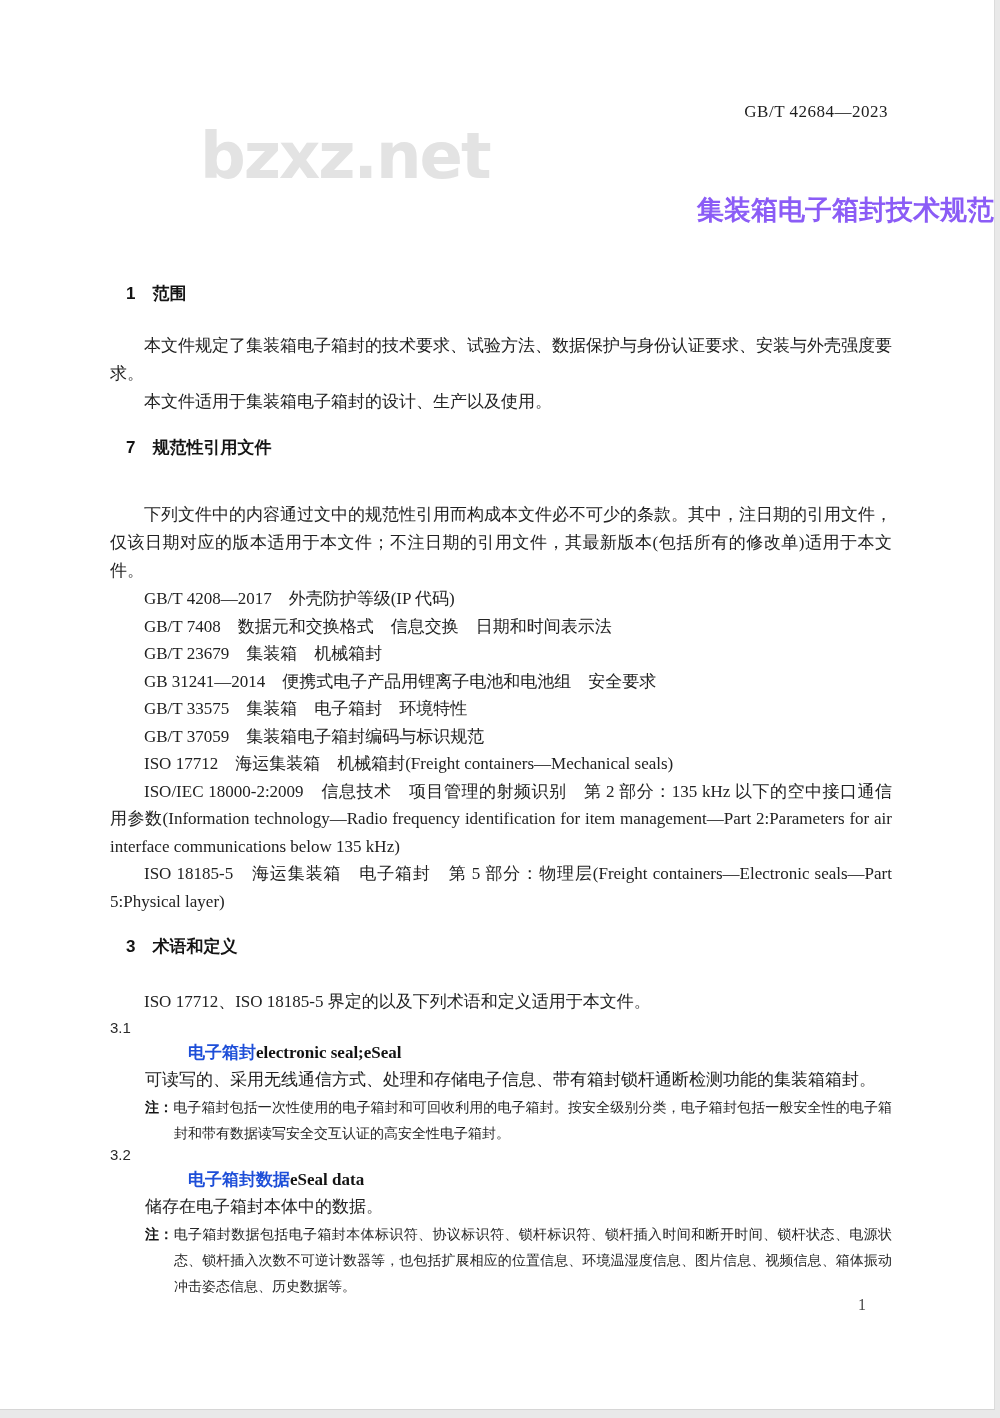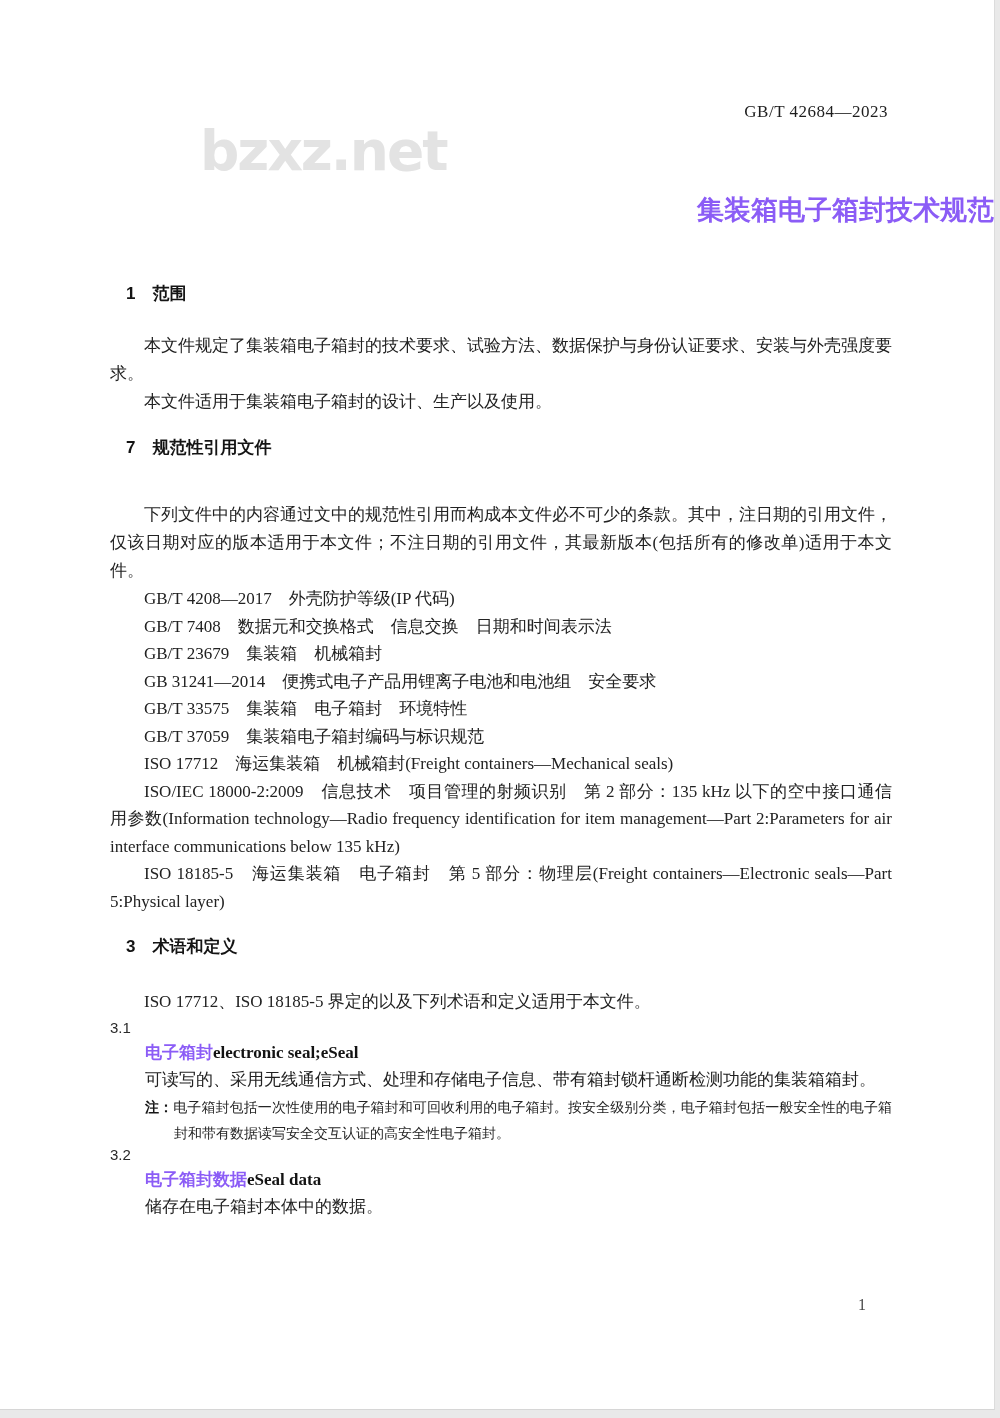--- a/index.html
+++ b/index.html
@@ -25,21 +25,21 @@
     letter-spacing: 0.5px;
     color: #1d1d1d;
     z-index: 2;
   }
   .watermark {
     position: absolute;
     top: 124px;
     left: 200px;
     font-family: "DejaVu Sans", sans-serif;
     font-weight: bold;
-    font-size: 55px;
+    font-size: 64px;
     line-height: 1;
     letter-spacing: -2px;
     color: #e3e3e3;
     z-index: 0;
     user-select: none;
     white-space: nowrap;
   }
   .doc-title {
     position: absolute;
     top: 193px;
@@ -92,21 +92,22 @@
     color: #2a2a2a;
   }
   .term-line {
     margin: 0 0 0 35px;
     font-size: 17px;
     line-height: 26px;
   }
   .term-cn {
     font-family: "Liberation Sans", "DejaVu Sans", sans-serif;
     font-weight: bold;
-    color: #8b5cf6;
+    color: #1d4ed8;
+    margin-left: 43px;
   }
   .term-en {
     font-family: "Liberation Serif", serif;
     font-weight: bold;
     color: #131313;
   }
   .definition {
     margin: 0 0 0 35px;
     font-size: 17px;
     line-height: 28px;
@@ -181,19 +182,22 @@
         <span class="note-label">注：</span><span>电子箱封包括一次性使用的电子箱封和可回收利用的电子箱封。按安全级别分类，电子箱封包括一般安全性的电子箱封和带有数据读写安全交互认证的高安全性电子箱封。</span>
       </p>
     </div>
 
     <div>
       <p class="subnum" style="margin-top:-4px">3.2</p>
       <p class="term-line">
         <span class="term-cn">电子箱封数据</span><span class="term-en">eSeal data</span>
       </p>
       <p class="definition">储存在电子箱封本体中的数据。</p>
+      <p class="note">
+        <span class="note-label">注：</span><span>电子箱封数据包括电子箱封本体标识符、协议标识符、锁杆标识符、锁杆插入时间和断开时间、锁杆状态、电源状态、锁杆插入次数不可逆计数器等，也包括扩展相应的位置信息、环境温湿度信息、图片信息、视频信息、箱体振动冲击姿态信息、历史数据等。</span>
+      </p>
     </div>
 
   </div>
 
   <div class="page-number">1</div>
 
 </div>
 
 </body></html>

